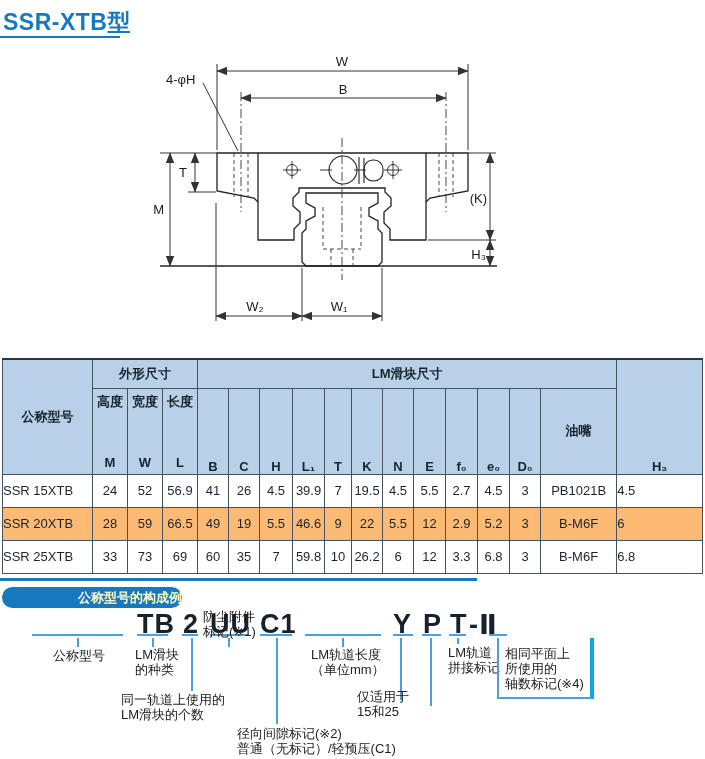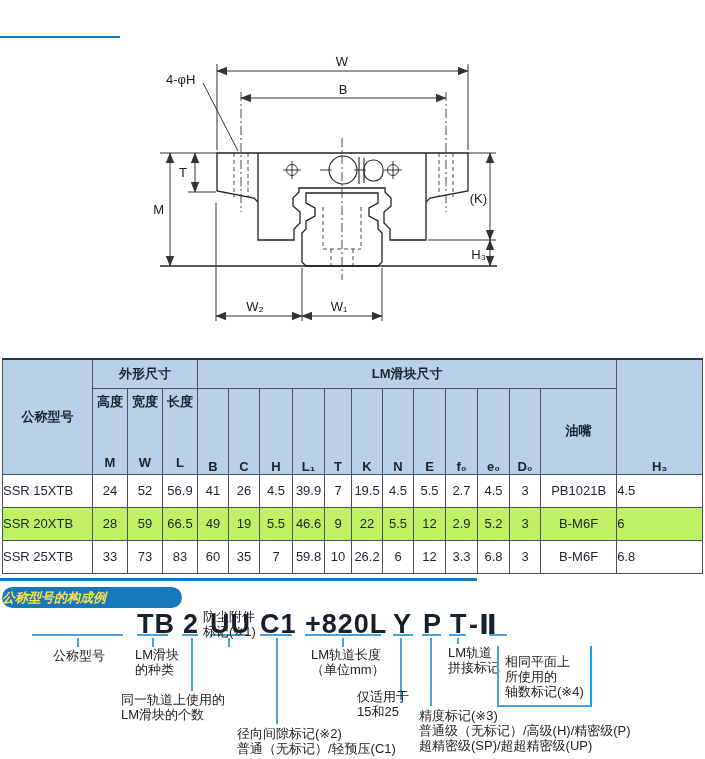--- a/index.html
+++ b/index.html
@@ -20,38 +20,39 @@
   tr.sub{height:85px;}
   tr.data{height:33px;}
   th.dual{vertical-align:top;}
   th.dual .stack{display:flex;flex-direction:column;justify-content:space-between;height:77px;padding:4px 0;}
   th.letter{vertical-align:bottom;padding-bottom:8px;}
   th.nipple{vertical-align:middle;}
   th.h3head{vertical-align:bottom;text-align:left;padding:0 0 8px 6px;}
   td.num,td.nip{text-align:center;}
   td.mname{text-align:left;padding-left:7px;margin-left:16px;}
   td.h3val{text-align:left;padding-left:6px;}
-  tr.alt td{background:#bef264;}
+  tr.alt td{background:#fdba74;}
   
   .sec-rule{position:absolute;left:0;top:578px;width:477px;height:3px;background:#1878be;}
   .badge{position:absolute;left:2px;top:587px;width:180px;height:21px;border-radius:11px;background:#1878be;
-         color:#fde047;font-size:13px;font-weight:bold;text-align:left;line-height:21px;font-style:italic;}
+         color:#fef9c3;font-size:13px;font-weight:bold;text-align:right;line-height:21px;}
   .seg{position:absolute;top:609px;font-size:27px;font-weight:bold;color:#16212b;letter-spacing:1px;white-space:nowrap;}
   .uline{position:absolute;height:2px;background:#4aa0d8;top:634px;}
   .leader{position:absolute;width:2px;background:#4aa0d8;}
   .anno{position:absolute;font-size:13px;line-height:15px;color:#222;white-space:pre-line;}
   .axes-box{position:absolute;left:497px;top:638px;width:91px;height:59px;
-            border-left:2px solid #4aa0d8;border-right:2px solid #0ea5e9;border-bottom:2px solid #4aa0d8;margin-top:8px;}
+            border-left:2px solid #4aa0d8;border-right:4px solid #0ea5e9;border-bottom:2px solid #4aa0d8;}
   .axes-box .anno{position:absolute;left:6px;top:8px;}
 </style>
 </head>
 <body>
 
 <div class="page">
 
+  <div class="title">SSR-XTB型</div>
   <div class="title-rule"></div>
 
   <svg class="diagram" width="705" height="350" viewBox="0 0 705 350">
     <defs>
       <marker id="arr" viewBox="0 0 10 8" refX="9.5" refY="4" markerWidth="11" markerHeight="9" orient="auto-start-reverse">
           <path d="M0,0 L10,4 L0,8 z" fill="#333"></path>
         </marker>
     </defs>
     <g stroke="#222" stroke-width="1.3" fill="none">
       <path d="M217,153 L468,153 L468,191 L430,198 L426,202 L426,240 L390,240 L390,229 L384,223 L384,212 L391,206 L391,198 L385,192 L385,188 L299,188 L299,192 L293,198 L293,206 L300,212 L300,223 L294,229 L294,240 L258,240 L258,202 L254,198 L217,191 Z"></path>
@@ -219,21 +220,21 @@
       <td class="num">2.9</td>
       <td class="num">5.2</td>
       <td class="num">3</td>
       <td class="nip">B-M6F</td>
       <td class="h3val">6</td>
     </tr>
     <tr class="data">
       <td class="mname">SSR 25XTB</td>
       <td class="num">33</td>
       <td class="num">73</td>
-      <td class="num">83</td>
+      <td class="num">69</td>
       <td class="num">60</td>
       <td class="num">35</td>
       <td class="num">7</td>
       <td class="num">59.8</td>
       <td class="num">10</td>
       <td class="num">26.2</td>
       <td class="num">6</td>
       <td class="num">12</td>
       <td class="num">3.3</td>
       <td class="num">6.8</td>
@@ -244,21 +245,20 @@
   </tbody>
     </table>
 
   <div class="sec-rule"></div>
   <div class="badge">公称型号的构成例</div>
 
   <div class="seg" style="left:137px">TB</div>
   <div class="seg" style="left:183px">2</div>
   <div class="seg" style="left:210px">UU</div>
   <div class="seg" style="left:260px">C1</div>
-  <div class="seg" style="left:305px">+820L</div>
   <div class="seg" style="left:393px">Y</div>
   <div class="seg" style="left:423px">P</div>
   <div class="seg" style="left:450px">T</div>
   <div class="seg" style="left:469px">-Ⅱ</div>
 
   <div class="uline" style="left:32px;width:91px"></div>
   <div class="uline" style="left:137px;width:31px"></div>
   <div class="uline" style="left:182px;width:16px"></div>
   <div class="uline" style="left:210px;width:38px"></div>
   <div class="uline" style="left:260px;width:32px"></div>
@@ -286,23 +286,20 @@
   <div class="anno" style="left:121px;top:692px">同一轨道上使用的
 LM滑块的个数</div>
   <div class="anno" style="left:311px;top:647px">LM轨道长度
 （单位mm）</div>
   <div class="anno" style="left:237px;top:726px">径向间隙标记(※2)
 普通（无标记）/轻预压(C1)</div>
   <div class="anno" style="left:357px;top:689px">仅适用于
 15和25</div>
   <div class="anno" style="left:448px;top:645px">LM轨道
 拼接标记</div>
-  <div class="anno" style="left:419px;top:708px">精度标记(※3)
-普通级（无标记）/高级(H)/精密级(P)
-超精密级(SP)/超超精密级(UP)</div>
 
   <div class="axes-box">
     <div class="anno">相同平面上
 所使用的
 轴数标记(※4)</div>
   </div>
 
 </div>
 
 </body></html>

